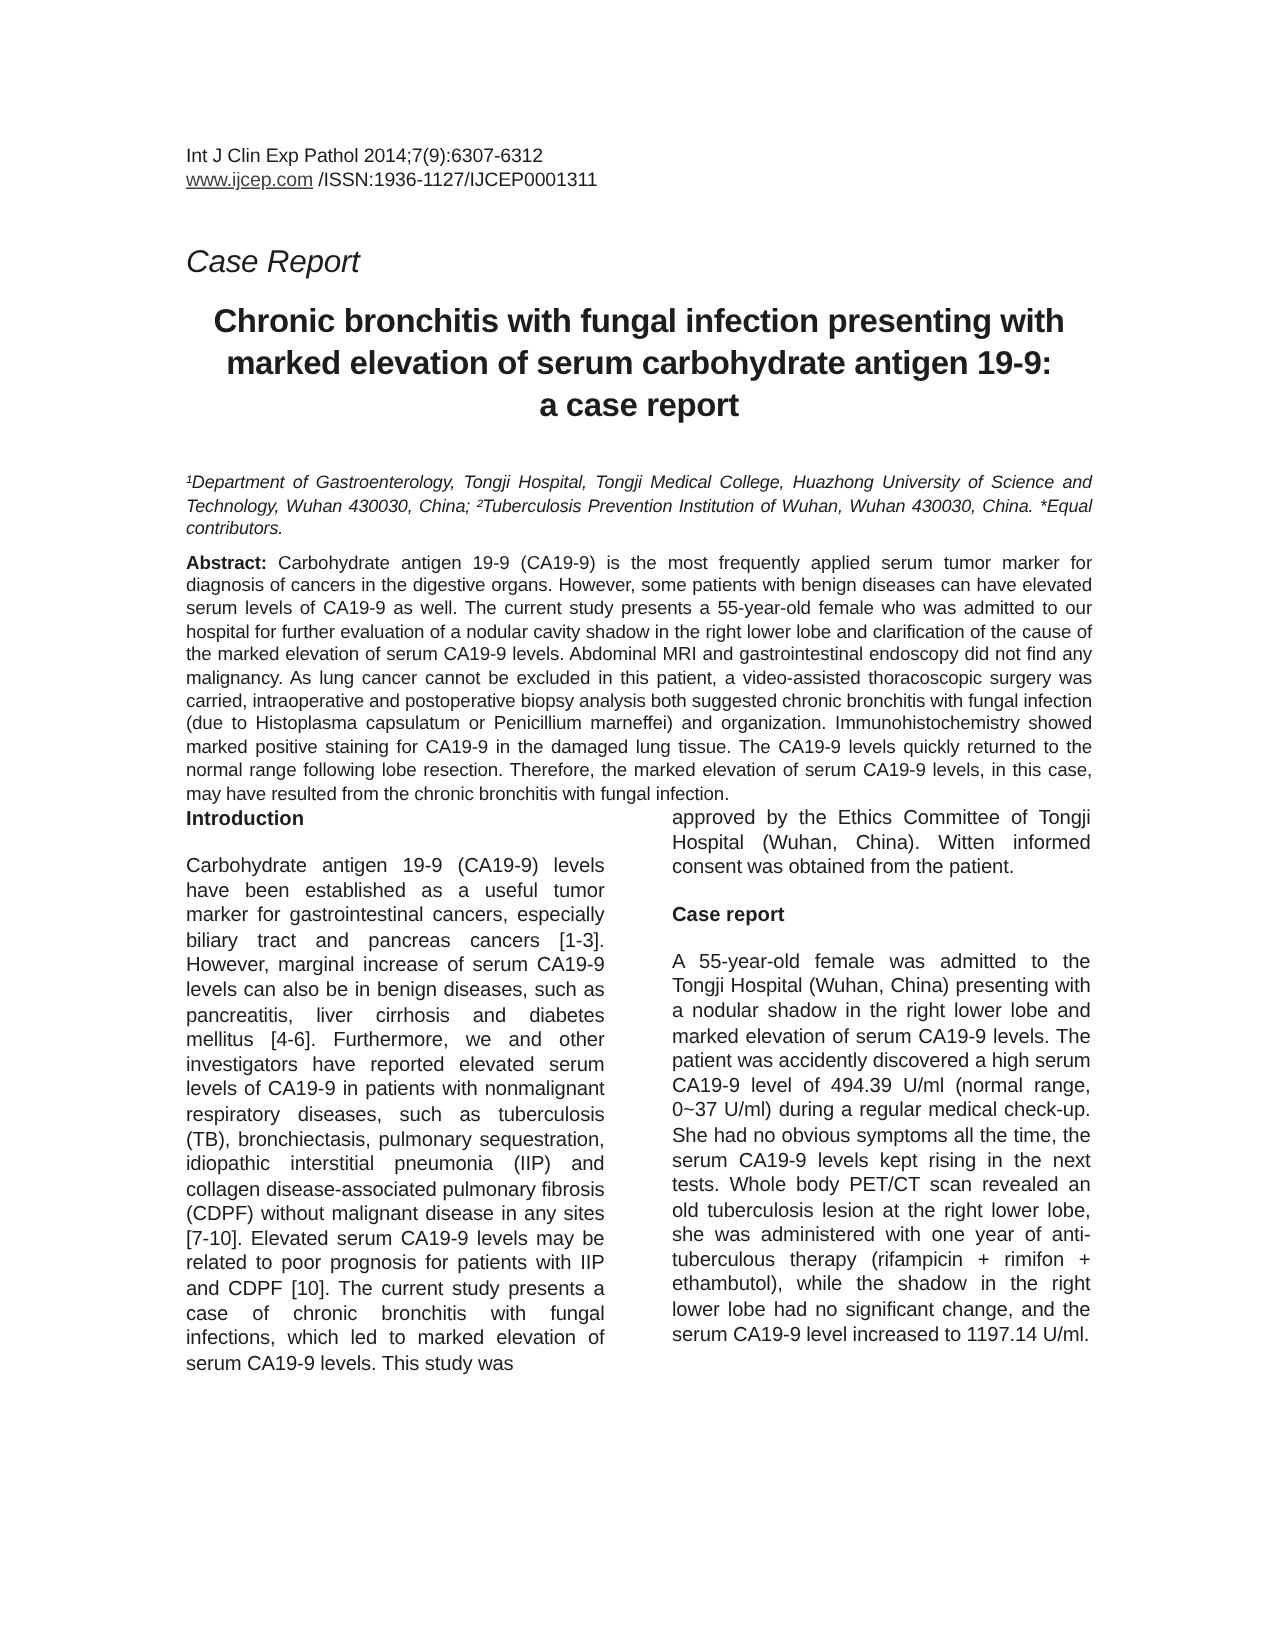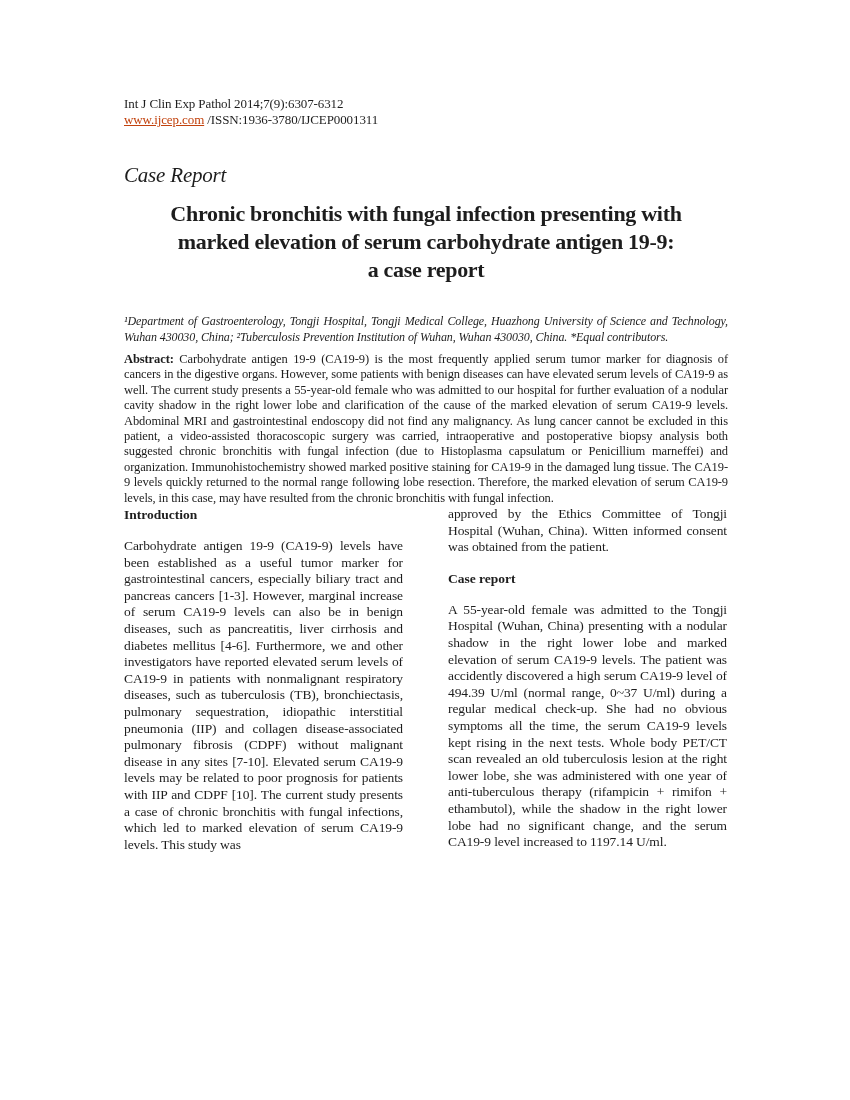--- a/index.html
+++ b/index.html
@@ -5,38 +5,38 @@
   html, body {
     margin: 0;
     padding: 0;
     background: #ffffff;
   }
   .sheet {
     position: relative;
     width: 752px;
     height: 1100px;
     background: #ffffff;
-    font-family: Liberation Serif, serif;
+    font-family: Liberation Sans, sans-serif;
     color: #1d1d1d;
     overflow: hidden;
   }
   .content {
     position: absolute;
     left: 124px;
     top: 96px;
     width: 604px;
   }
   .journal-head {
     font-size: 13px;
     line-height: 16px;
     letter-spacing: -0.1px;
     margin-bottom: 34px;
   }
   .journal-link {
-    color: #c2410c;
+    color: #404040;
     text-decoration: underline;
     cursor: pointer;
   }
   .article-type {
     font-style: italic;
     font-size: 21px;
     line-height: 26px;
     letter-spacing: -0.2px;
     margin-bottom: 3px;
   }
@@ -102,21 +102,21 @@
   }
 </style>
 </head>
 <body>
 
 <div class="sheet">
   <div class="content">
 
     <div class="journal-head">
       <div>Int J Clin Exp Pathol 2014;7(9):6307-6312</div>
-      <div><span class="journal-link">www.ijcep.com</span><span> /ISSN:1936-3780/IJCEP0001311</span></div>
+      <div><span class="journal-link">www.ijcep.com</span><span> /ISSN:1936-1127/IJCEP0001311</span></div>
     </div>
 
     <div class="article-type">Case Report</div>
 
     <h1 class="title" style="margin-top:12px;text-align:center;">Chronic bronchitis with fungal infection presenting with
 marked elevation of serum carbohydrate antigen 19-9:
 a case report</h1>
 
 
     <div class="affiliations">¹Department of Gastroenterology, Tongji Hospital, Tongji Medical College, Huazhong University of Science and Technology, Wuhan 430030, China; ²Tuberculosis Prevention Institution of Wuhan, Wuhan 430030, China. *Equal contributors.</div>

